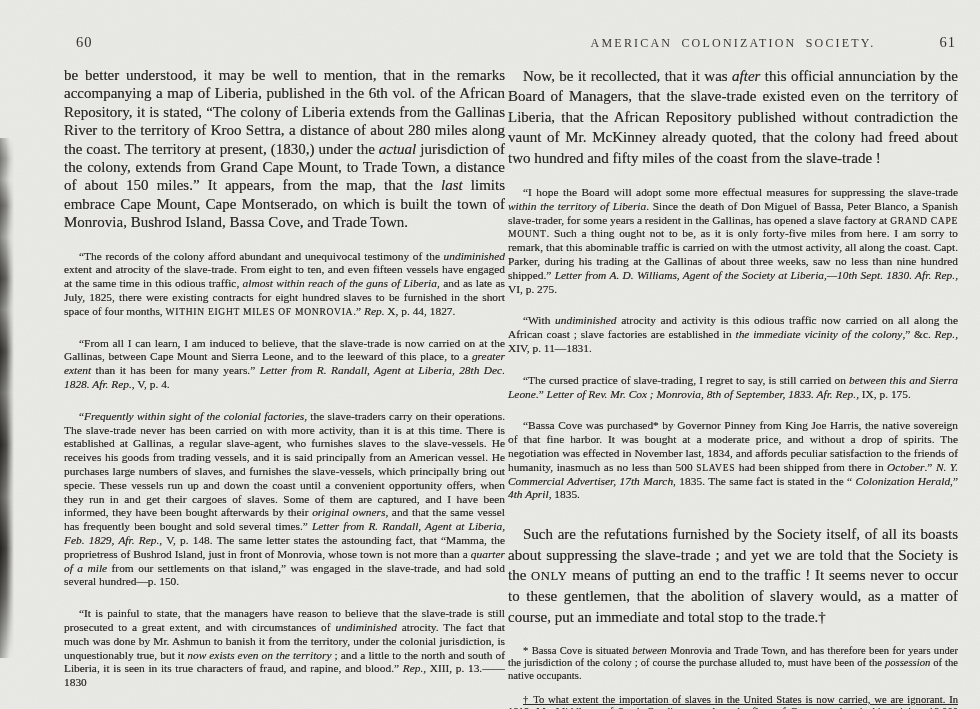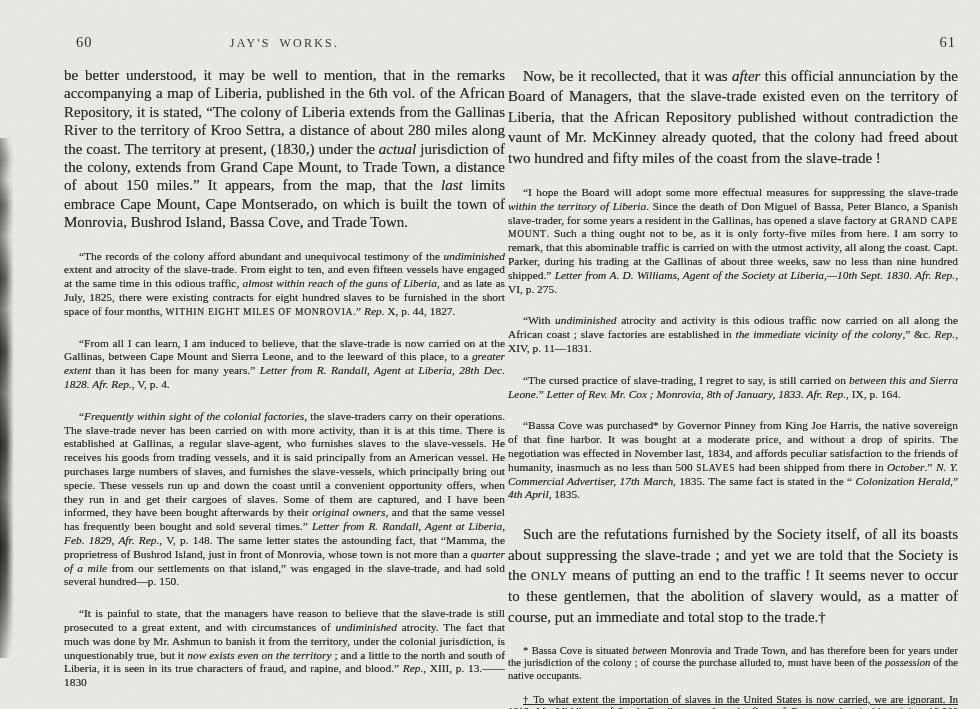--- a/index.html
+++ b/index.html
@@ -95,40 +95,40 @@
       <feColorMatrix in="t" type="matrix" values="0 0 0 0 0.25  0 0 0 0 0.24  0 0 0 0 0.22  0 0 0 0.09 0"></feColorMatrix>
     </filter>
     <rect width="980" height="709" filter="url(#grain)"></rect>
   </svg>
 
   <div class="binding-streak"></div>
 
   <section class="page page-left">
     <header class="running-head">
       <span class="page-number">60</span>
-      <span class="running-title">JAY'S WORKS.</span>
     </header>
     <div class="text-block">
         <p class="para para-body noindent"><span class="run-r">be better understood, it may be well to mention, that in the remarks accompanying a map of Liberia, published in the 6th vol. of the African Repository, it is stated, “The colony of Liberia extends from the Gallinas River to the territory of Kroo Settra, a distance of about 280 miles along the coast.  The territory at present, (1830,) under the </span><span class="run-i">actual</span><span class="run-r"> jurisdiction of the colony, extends from Grand Cape Mount, to Trade Town, a distance of about 150 miles.”  It appears, from the map, that the </span><span class="run-i">last</span><span class="run-r"> limits embrace Cape Mount, Cape Montserado, on which is built the town of Monrovia, Bushrod Island, Bassa Cove, and Trade Town.</span></p>
         <p class="para para-excerpt"><span class="run-r">“The records of the colony afford abundant and unequivocal testimony of the </span><span class="run-i">undiminished</span><span class="run-r"> extent and atrocity of the slave-trade. From eight to ten, and even fifteen vessels have engaged at the same time in this odious traffic, </span><span class="run-i">almost within reach of the guns of Liberia</span><span class="run-r">, and as late as July, 1825, there were existing contracts for eight hundred slaves to be furnished in the short space of four months, </span><span class="run-sc">WITHIN EIGHT MILES OF MONROVIA</span><span class="run-r">.”  </span><span class="run-i">Rep.</span><span class="run-r"> X, p. 44, 1827.</span></p>
         <p class="para para-excerpt"><span class="run-r">“From all I can learn, I am induced to believe, that the slave-trade is now carried on at the Gallinas, between Cape Mount and Sierra Leone, and to the leeward of this place, to a </span><span class="run-i">greater extent</span><span class="run-r"> than it has been for many years.”  </span><span class="run-i">Letter from R. Randall, Agent at Liberia, 28th Dec. 1828.  Afr. Rep.</span><span class="run-r">, V, p. 4.</span></p>
         <p class="para para-excerpt"><span class="run-r">“</span><span class="run-i">Frequently within sight of the colonial factories</span><span class="run-r">, the slave-traders carry on their operations.  The slave-trade never has been carried on with more activity, than it is at this time.  There is established at Gallinas, a regular slave-agent, who furnishes slaves to the slave-vessels. He receives his goods from trading vessels, and it is said principally from an American vessel.  He purchases large numbers of slaves, and furnishes the slave-vessels, which principally bring out specie.  These vessels run up and down the coast until a convenient opportunity offers, when they run in and get their cargoes of slaves.  Some of them are captured, and I have been informed, they have been bought afterwards by their </span><span class="run-i">original owners</span><span class="run-r">, and that the same vessel has frequently been bought and sold several times.”  </span><span class="run-i">Letter from R. Randall, Agent at Liberia, Feb. 1829, Afr. Rep.</span><span class="run-r">, V, p. 148.  The same letter states the astounding fact, that “Mamma, the proprietress of Bushrod Island, just in front of Monrovia, whose town is not more than a </span><span class="run-i">quarter of a mile</span><span class="run-r"> from our settlements on that island,” was engaged in the slave-trade, and had sold several hundred—p. 150.</span></p>
         <p class="para para-excerpt"><span class="run-r">“It is painful to state, that the managers have reason to believe that the slave-trade is still prosecuted to a great extent, and with circumstances of </span><span class="run-i">undiminished</span><span class="run-r"> atrocity.  The fact that much was done by Mr. Ashmun to banish it from the territory, under the colonial jurisdiction, is unquestionably true, but it </span><span class="run-i">now exists even on the territory</span><span class="run-r"> ; and a little to the north and south of Liberia, it is seen in its true characters of fraud, and rapine, and blood.”  </span><span class="run-i">Rep.</span><span class="run-r">, XIII, p. 13.——1830</span></p>
       </div>
   </section>
 
   <section class="page page-right">
     <header class="running-head">
+      <span class="running-title">AMERICAN COLONIZATION SOCIETY.</span>
       <span class="page-number">61</span>
     </header>
     <div class="text-block">
         <p class="para para-body"><span class="run-r">Now, be it recollected, that it was </span><span class="run-i">after</span><span class="run-r"> this official annunciation by the Board of Managers, that the slave-trade existed even on the territory of Liberia, that the African Repository published without contradiction the vaunt of Mr. McKinney already quoted, that the colony had freed about two hundred and fifty miles of the coast from the slave-trade !</span></p>
         <p class="para para-excerpt"><span class="run-r">“I hope the Board will adopt some more effectual measures for suppressing the slave-trade </span><span class="run-i">within the territory of Liberia</span><span class="run-r">.  Since the death of Don Miguel of Bassa, Peter Blanco, a Spanish slave-trader, for some years a resident in the Gallinas, has opened a slave factory at </span><span class="run-sc">GRAND CAPE MOUNT</span><span class="run-r">.  Such a thing ought not to be, as it is only forty-five miles from here.  I am sorry to remark, that this abominable traffic is carried on with the utmost activity, all along the coast.  Capt. Parker, during his trading at the Gallinas of about three weeks, saw no less than nine hundred shipped.”  </span><span class="run-i">Letter from A. D. Williams, Agent of the Society at Liberia,—10th Sept. 1830.  Afr. Rep.</span><span class="run-r">, VI, p. 275.</span></p>
         <p class="para para-excerpt"><span class="run-r">“With </span><span class="run-i">undiminished</span><span class="run-r"> atrocity and activity is this odious traffic now carried on all along the African coast ; slave factories are established in </span><span class="run-i">the immediate vicinity of the colony</span><span class="run-r">,” &amp;c.  </span><span class="run-i">Rep.</span><span class="run-r">, XIV, p. 11—1831.</span></p>
-        <p class="para para-excerpt"><span class="run-r">“The cursed practice of slave-trading, I regret to say, is still carried on </span><span class="run-i">between this and Sierra Leone</span><span class="run-r">.”  </span><span class="run-i">Letter of Rev. Mr. Cox ; Monrovia, 8th of January, 1833.  Afr. Rep.</span><span class="run-r">, IX, p. 164.</span></p>
+        <p class="para para-excerpt"><span class="run-r">“The cursed practice of slave-trading, I regret to say, is still carried on </span><span class="run-i">between this and Sierra Leone</span><span class="run-r">.”  </span><span class="run-i">Letter of Rev. Mr. Cox ; Monrovia, 8th of September, 1833.  Afr. Rep.</span><span class="run-r">, IX, p. 175.</span></p>
         <p class="para para-excerpt"><span class="run-r">“Bassa Cove was purchased* by Governor Pinney from King Joe Harris, the native sovereign of that fine harbor.  It was bought at a moderate price, and without a drop of spirits.  The negotiation was effected in November last, 1834, and affords peculiar satisfaction to the friends of humanity, inasmuch as no less than 500 </span><span class="run-sc">SLAVES</span><span class="run-r"> had been shipped from there in </span><span class="run-i">October</span><span class="run-r">.”  </span><span class="run-i">N. Y. Commercial Advertiser, 17th March</span><span class="run-r">, 1835.  The same fact is stated in the “ </span><span class="run-i">Colonization Herald</span><span class="run-r">,” </span><span class="run-i">4th April</span><span class="run-r">, 1835.</span></p>
         <p class="para para-body"><span class="run-r">Such are the refutations furnished by the Society itself, of all its boasts about suppressing the slave-trade ; and yet we are told that the Society is the </span><span class="run-sc">ONLY</span><span class="run-r"> means of putting an end to the traffic !  It seems never to occur to these gentlemen, that the abolition of slavery would, as a matter of course, put an immediate and total stop to the trade.†</span></p>
         <p class="para para-footnote"><span class="run-r">* Bassa Cove is situated </span><span class="run-i">between</span><span class="run-r"> Monrovia and Trade Town, and has therefore been for years under the jurisdiction of the colony ; of course the purchase alluded to, must have been of the </span><span class="run-i">possession</span><span class="run-r"> of the native occupants.</span></p>
         <p class="para para-footnote"><span class="run-r">† To what extent the importation of slaves in the United States is now carried, we are ignorant.  In 1819, Mr. Middleton of South Carolina, stated on the floor of Congress, that, in his opinion, 13,000 Africans were annually smuggled into the Southern States.  Mr. Wright of Virginia, estimated the number at 15,000.</span></p>
       </div>
     <div class="signature-mark">6*</div>
   </section>
 
 </div>
 

